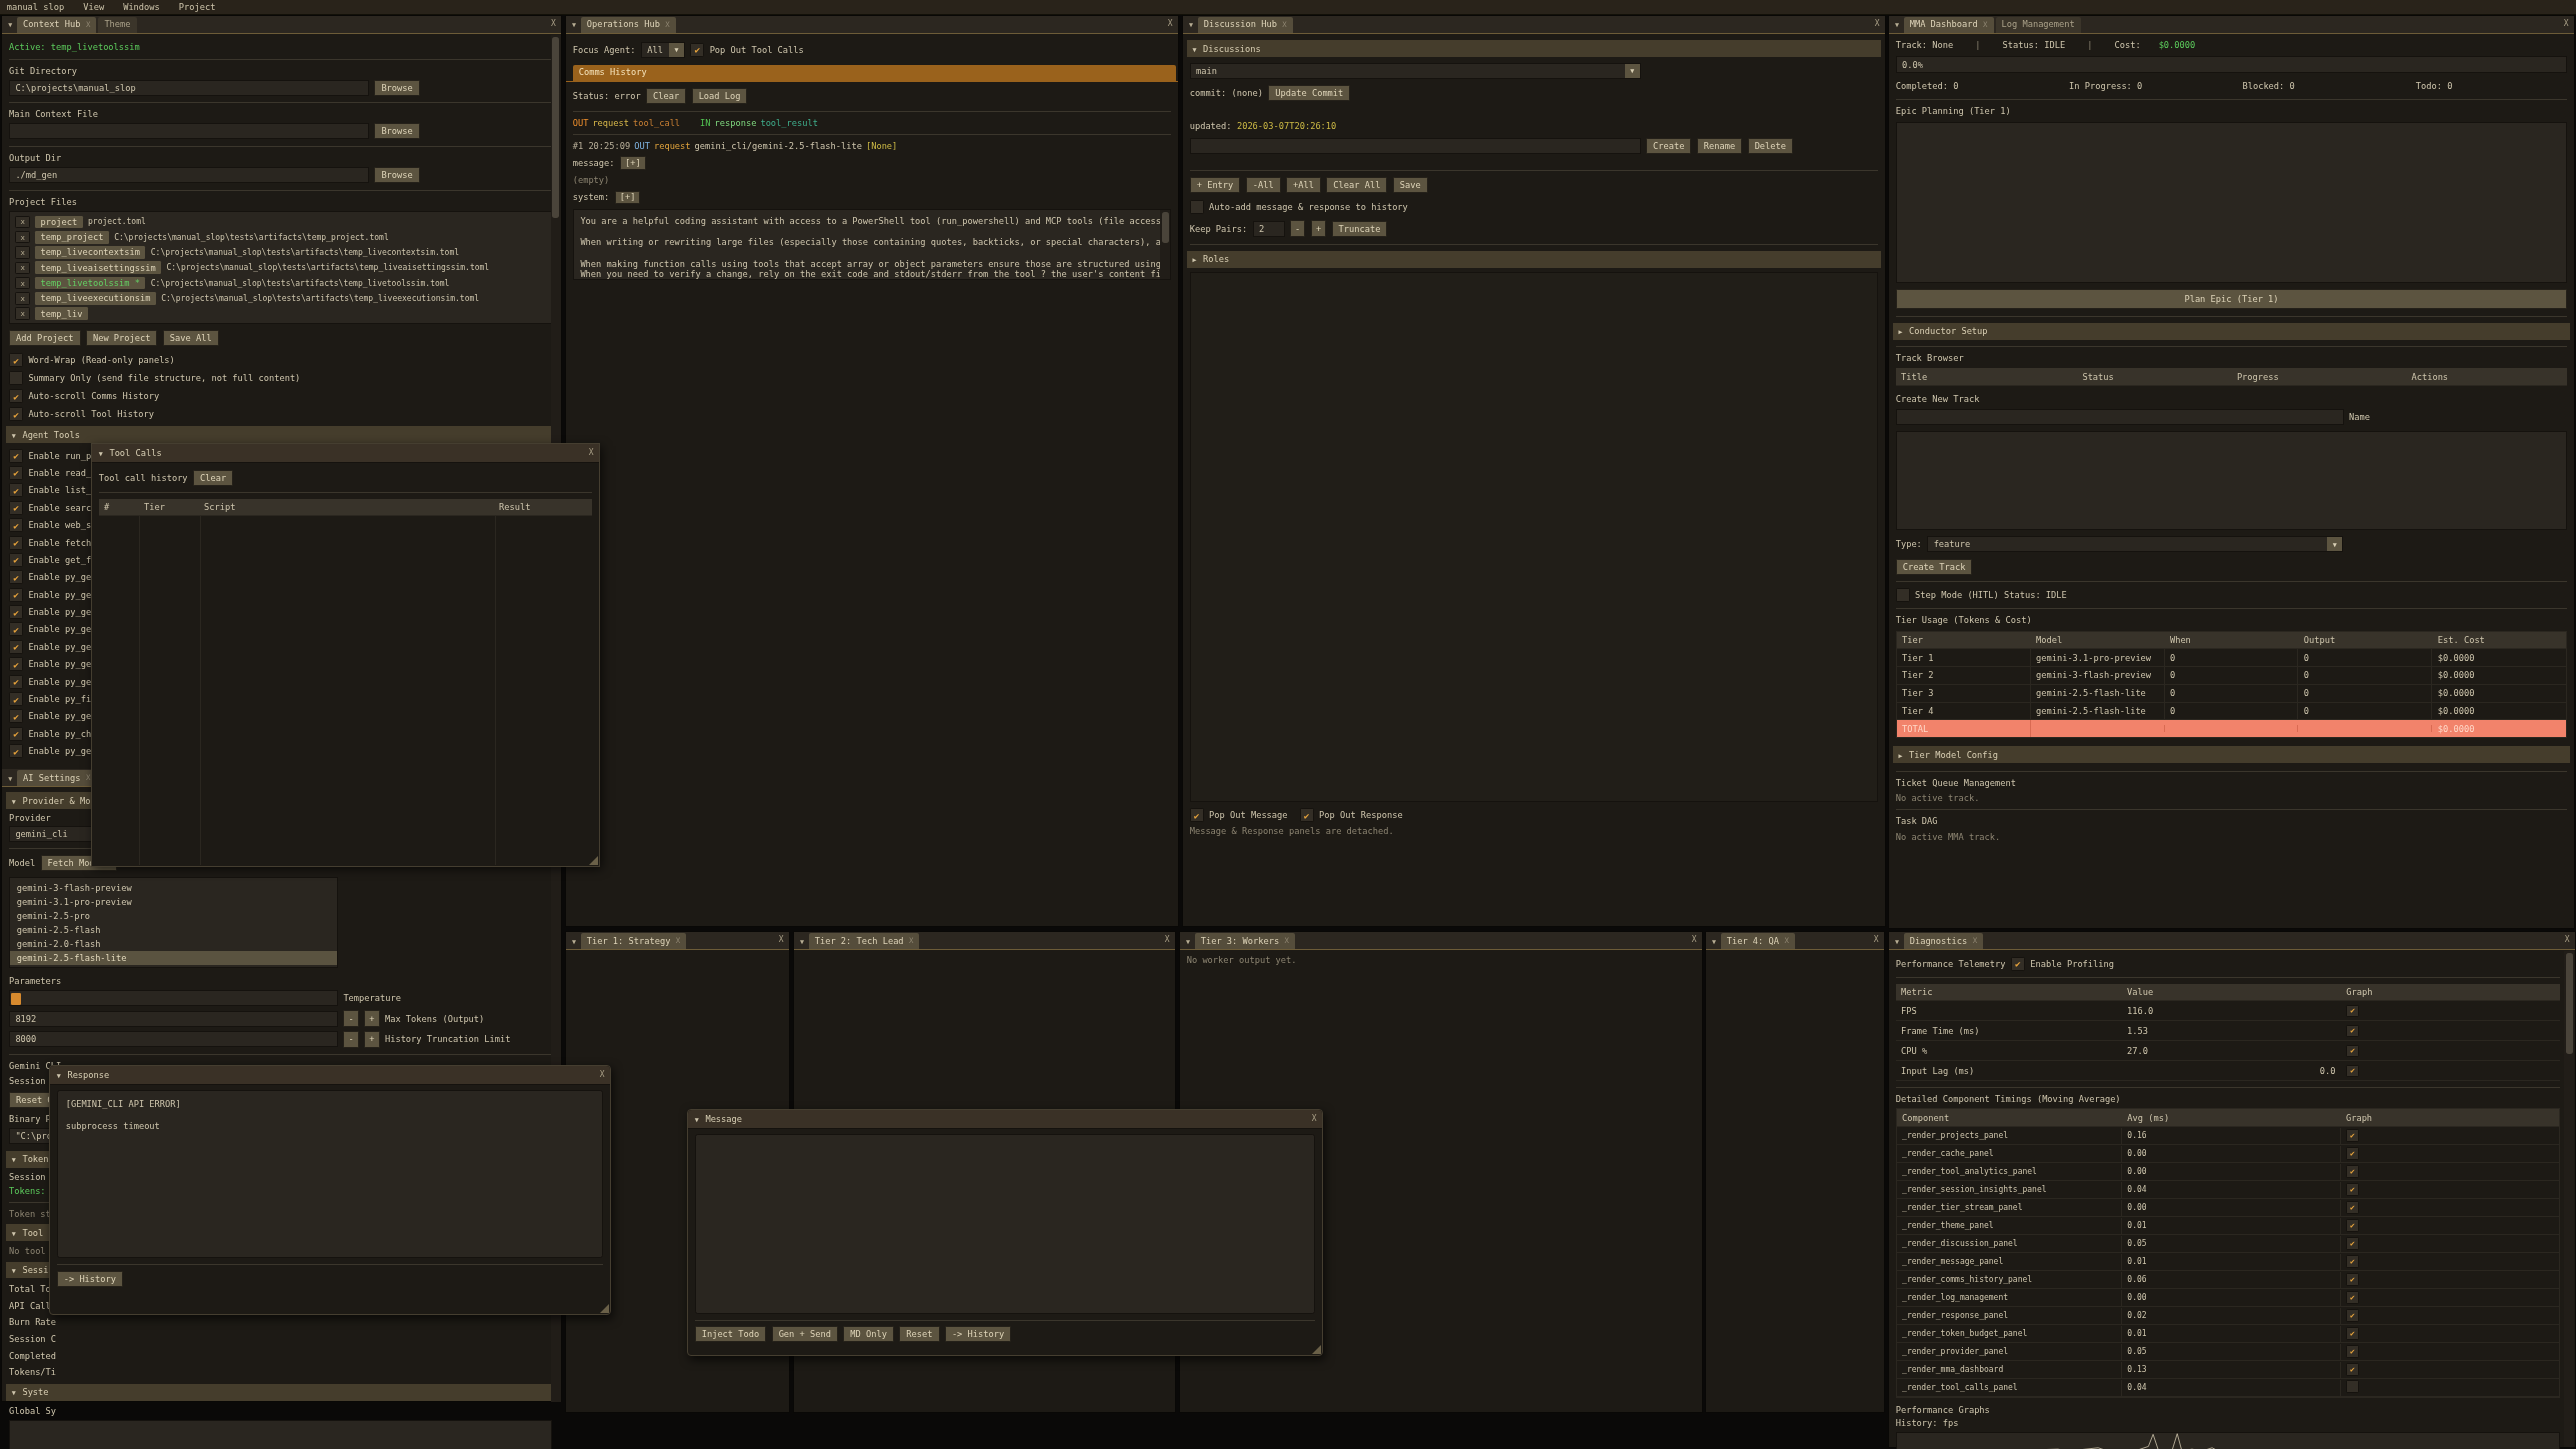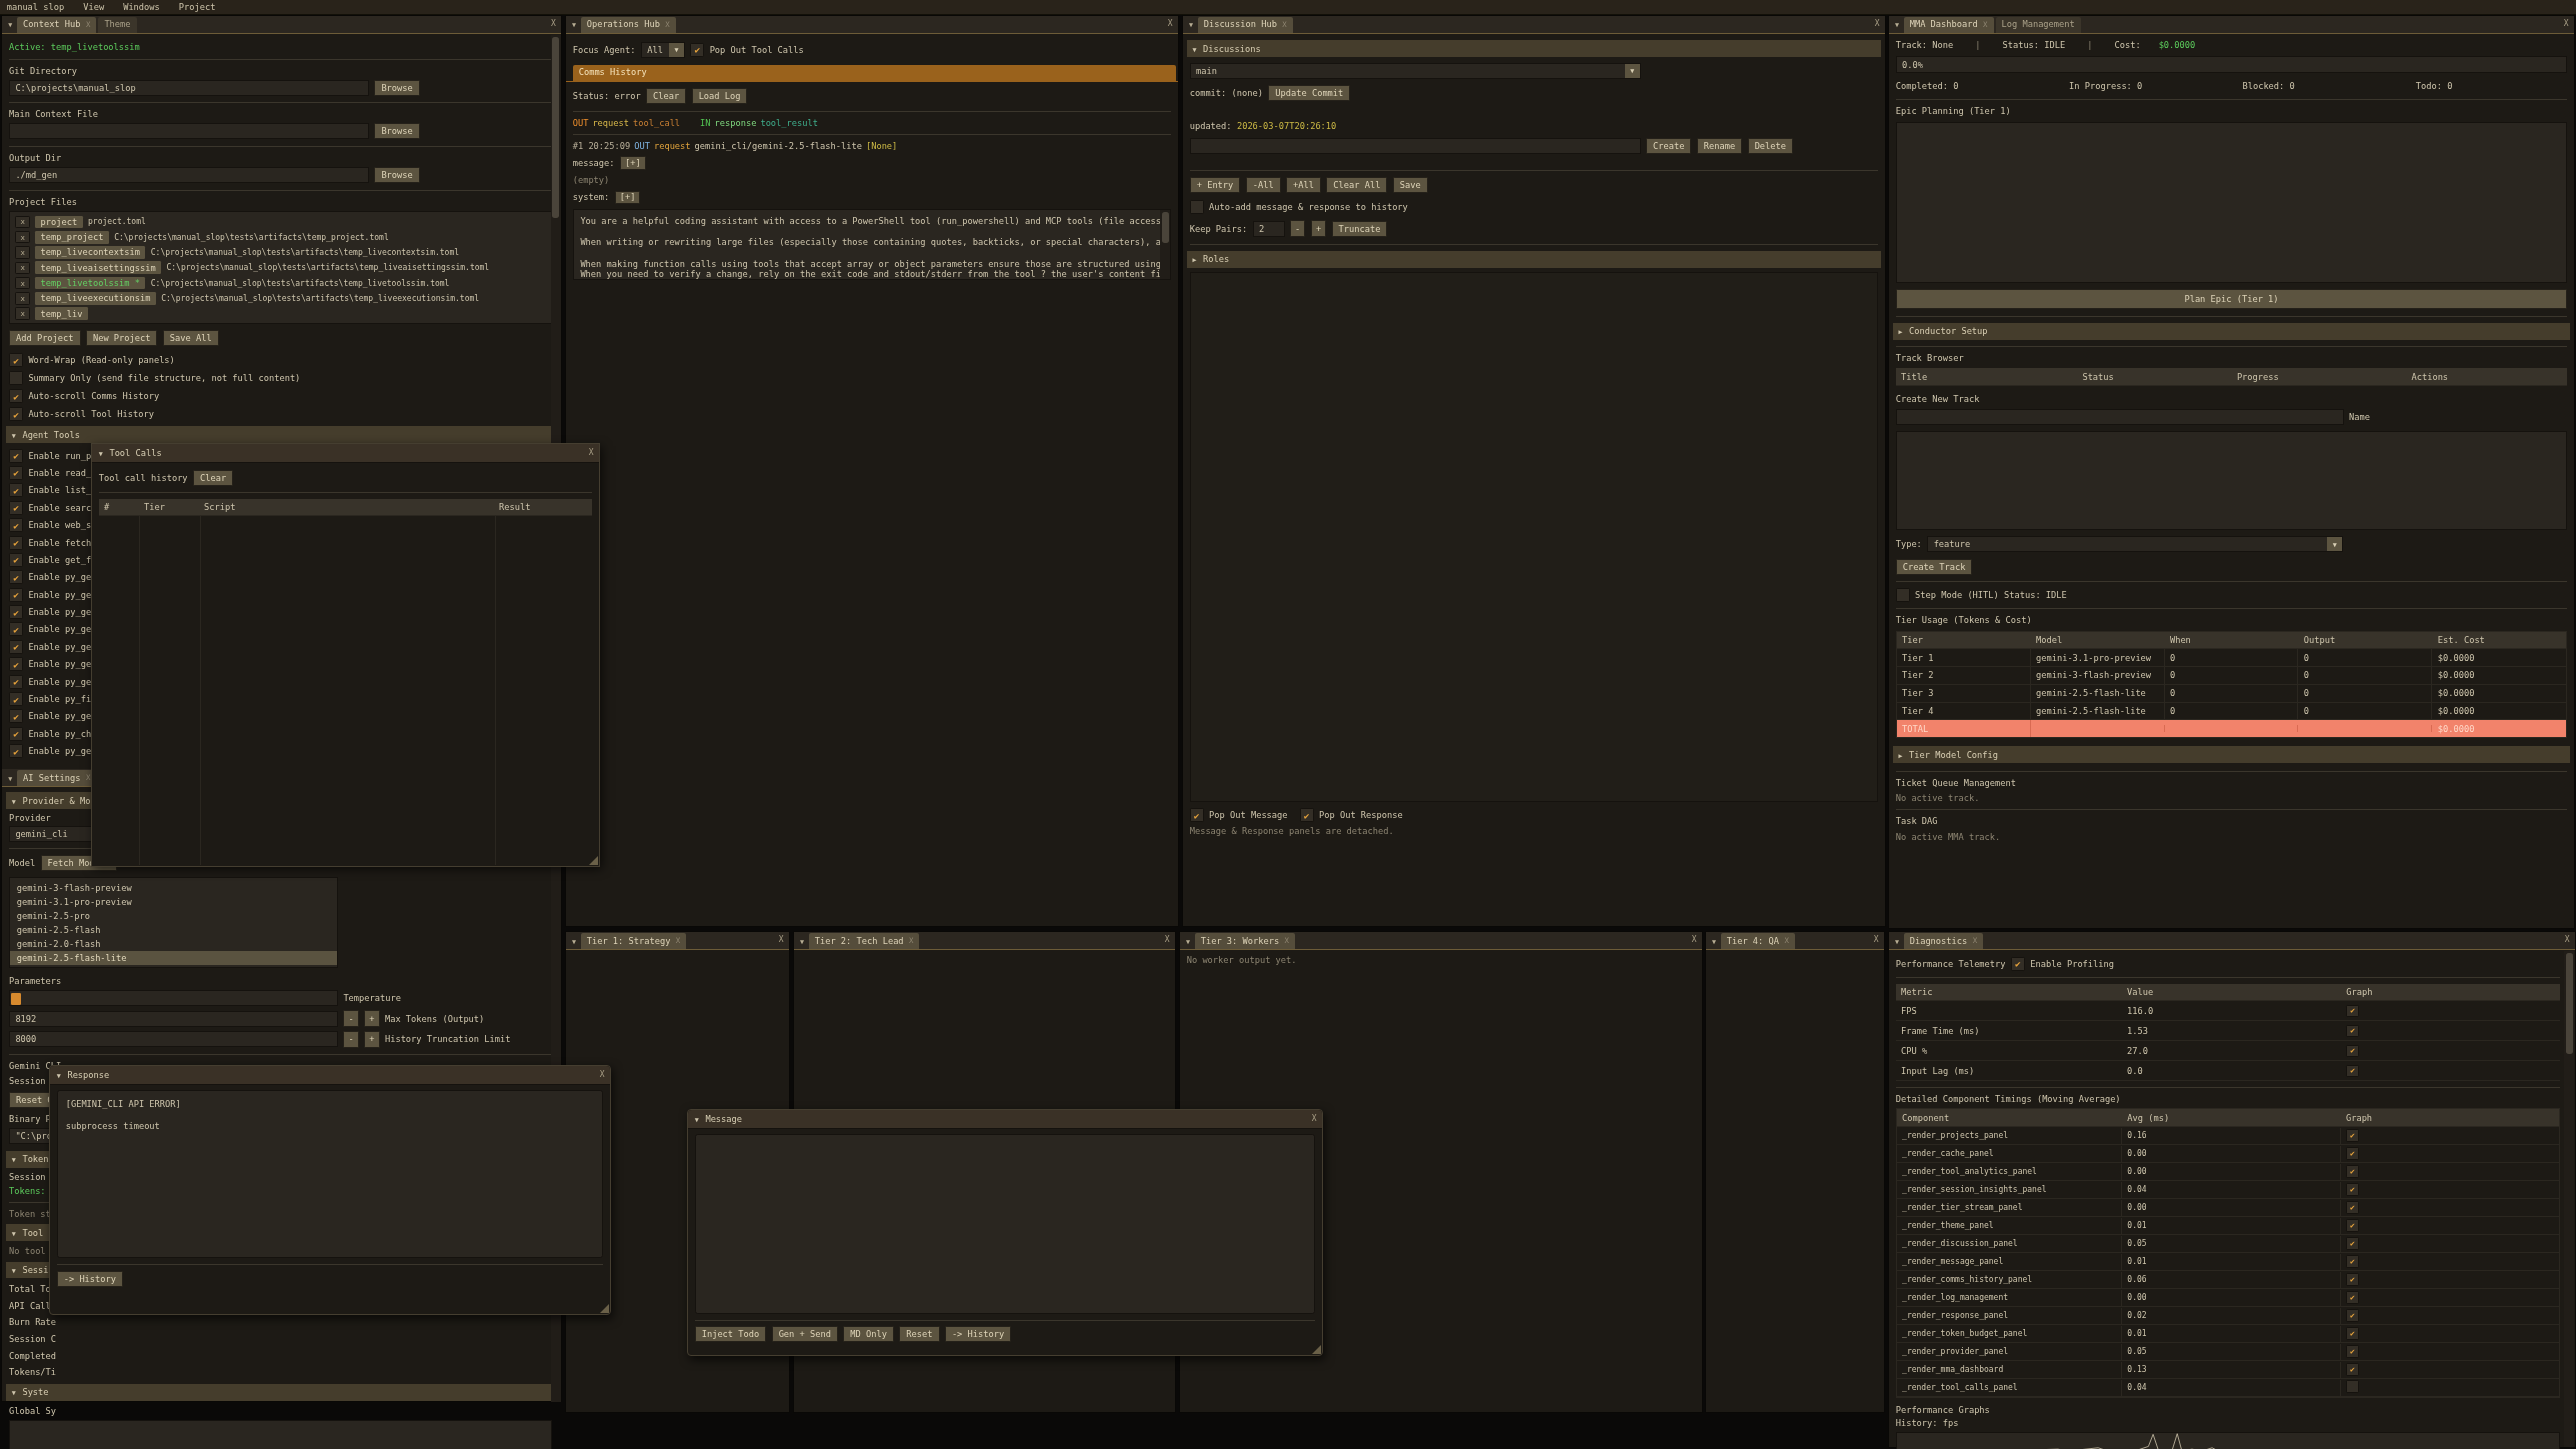--- a/index.html
+++ b/index.html
@@ -664,21 +664,21 @@
         <span class="cell" style="width:33%;">1.53</span>
         <span class="cell" style="width:33%;"><span class="cb sm on"></span></span>
       </div>
         <div class="tr" style="height:19px;">
         <span class="cell" style="width:34%;">CPU %</span>
         <span class="cell" style="width:33%;">27.0</span>
         <span class="cell" style="width:33%;"><span class="cb sm on"></span></span>
       </div>
         <div class="tr" style="height:19px;">
         <span class="cell" style="width:34%;">Input Lag (ms)</span>
-        <span class="cell" style="width:33%;">0.0</span>
+        <span class="cell" style="width:33%;text-align:right;">0.0</span>
         <span class="cell" style="width:33%;"><span class="cb sm on"></span></span>
       </div>
       </div>
     <div class="sep"></div>
     <div class="lbl" style="margin:2.7px 0 4px 0;">Detailed Component Timings (Moving Average)</div>
     <div style="border:0.7px solid #2b2720;">
       <div class="tr thr">
         <span class="cell" style="width:34%;">Component</span>
         <span class="cell" style="width:33%;">Avg (ms)</span>
         <span class="cell" style="width:33%;">Graph</span>

